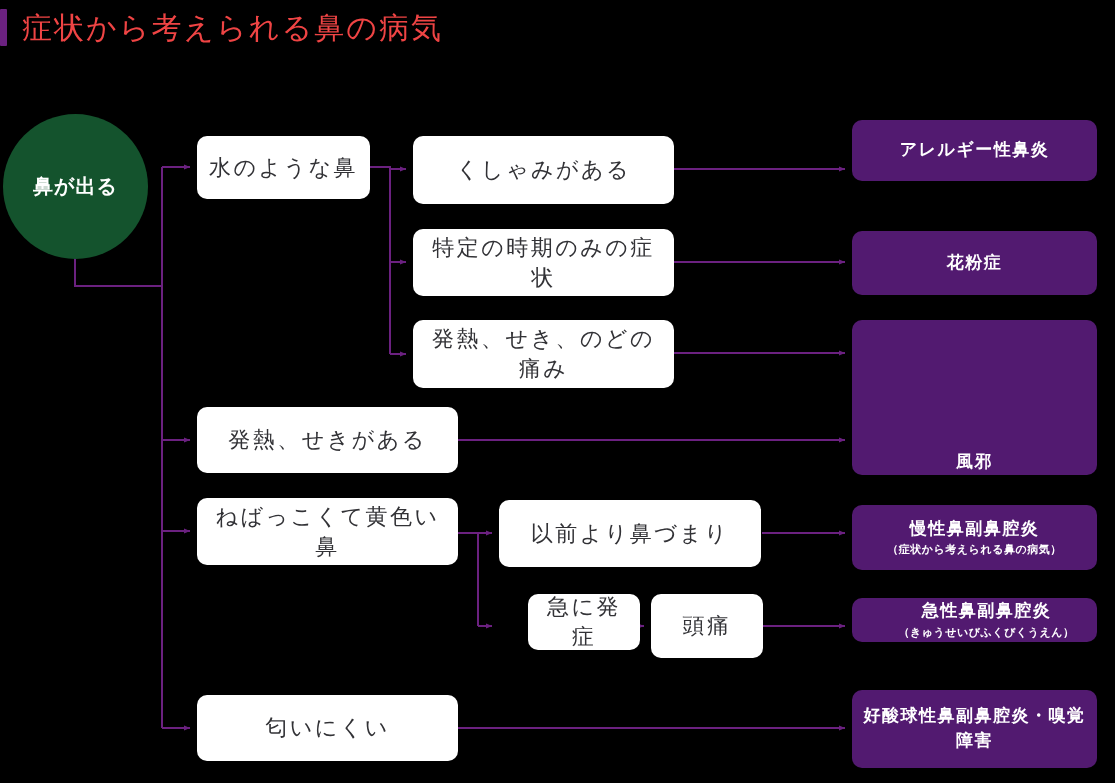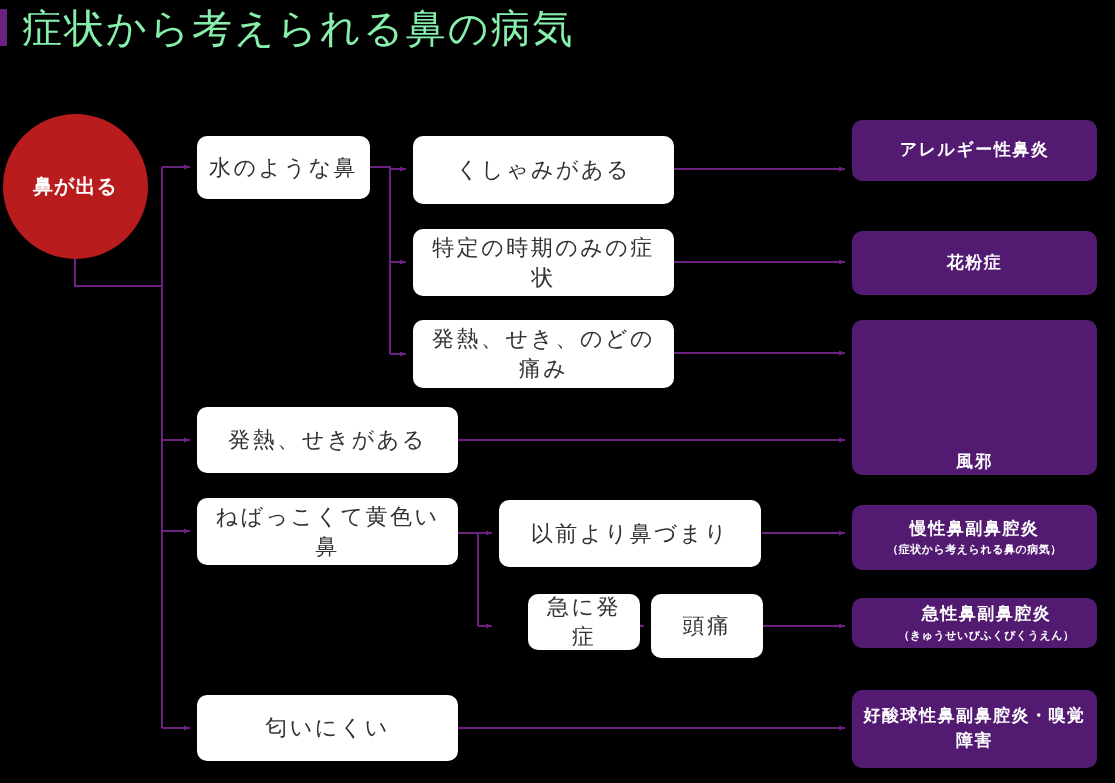--- a/index.html
+++ b/index.html
@@ -25,24 +25,24 @@
   #accent-bar{
     position:absolute;
     left:0px; top:9px;
     width:7px; height:37px;
     background:#6B2180;
     border-radius:1px;
   }
   #page-title{
     position:absolute;
     left:22px; top:7px;
-    font-size:40px;
+    font-size:30px;
     line-height:42px;
     font-weight:400;
-    color:#86efac;
+    color:#ef4444;
     letter-spacing:2px;
     white-space:nowrap;
   }
 
   
   #flow{
     position:absolute;
     left:0; top:0;
     width:1115px; height:783px;
   }
@@ -58,21 +58,21 @@
     position:absolute;
     box-sizing:border-box;
     display:flex;
     flex-direction:column;
     align-items:center;
     justify-content:center;
     text-align:center;
   }
   .node.root{
     border-radius:50%;
-    background:#b91c1c;
+    background:#14532d;
     color:#FFFFFF;
     font-weight:700;
     font-size:20px;
     letter-spacing:1px;
   }
   .node.symptom{
     background:#FFFFFF;
     color:#323236;
     border-radius:10px;
     font-size:22px;
@@ -206,21 +206,21 @@
 
     <div class="node disease" style="left:852px; top:320px; width:245px; height:155px;justify-content:flex-end;">
       <span class="main">風邪</span>
     </div>
 
     <div class="node disease" style="left:852px; top:505px; width:245px; height:65px;">
       <span class="main">慢性鼻副鼻腔炎</span>
       <span class="ruby">（症状から考えられる鼻の病気）</span>
     </div>
 
-    <div class="node disease" style="left:852px; top:598px; width:245px; height:50px;padding-left:32px;">
+    <div class="node disease" style="left:852px; top:598px; width:245px; height:44px;padding-left:32px;">
       <span class="main">急性鼻副鼻腔炎</span>
       <span class="ruby">（きゅうせいびふくびくうえん）</span>
     </div>
 
     <div class="node disease" style="left:852px; top:690px; width:245px; height:78px;">
       <span class="main">好酸球性鼻副鼻腔炎・嗅覚障害</span>
     </div>
 
   </div>
 </div>

